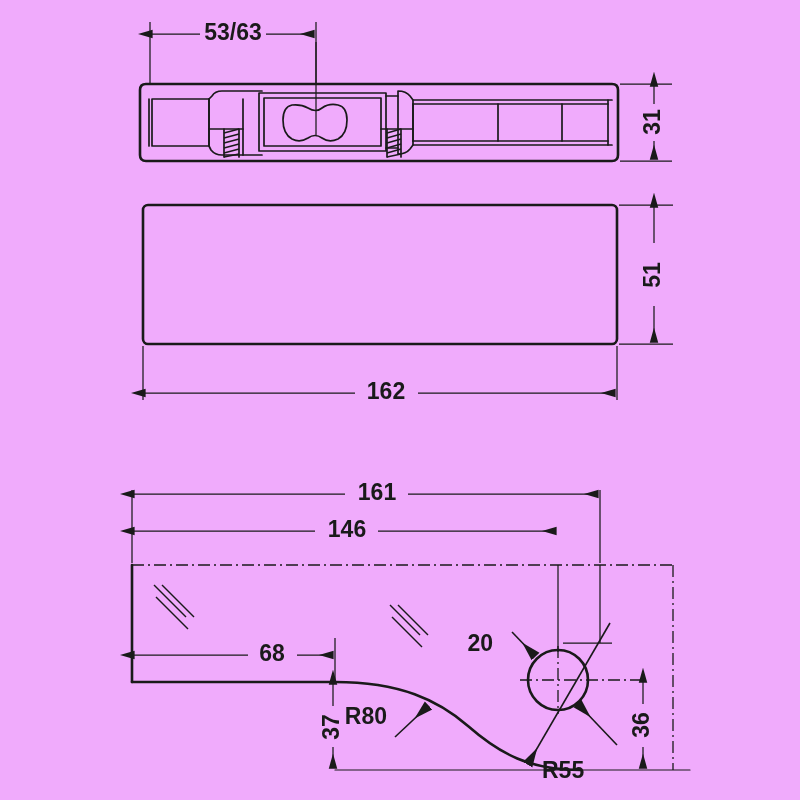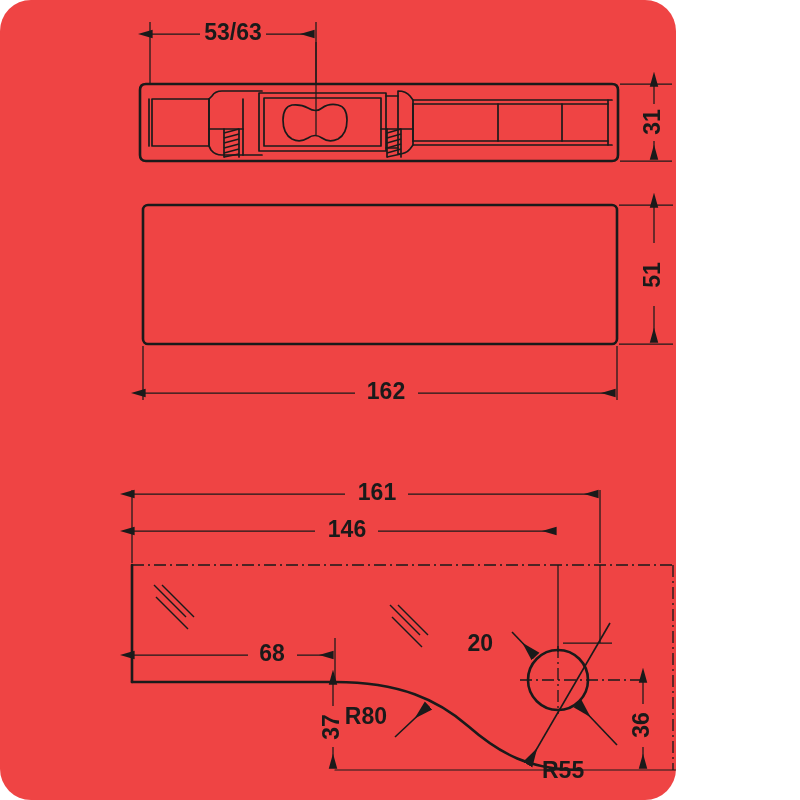--- a/index.html
+++ b/index.html
@@ -6,25 +6,24 @@
   html, body {
     margin: 0;
     padding: 0;
     background: #ffffff;
   }
   body {
     font-family: "Liberation Sans", sans-serif;
   }
   #drawing-root {
     position: relative;
-    width: 676px;
+    width: 800px;
     height: 800px;
-    background: #ef4444;
+    background: #f0abfc;
     overflow: hidden;
-    border-radius: 31px;
   }
   svg#tech-drawing {
     display: block;
     width: 800px;
     height: 800px;
   }
   .outline {
     fill: none;
     stroke: #1a1a1a;
     stroke-width: 2.6;

